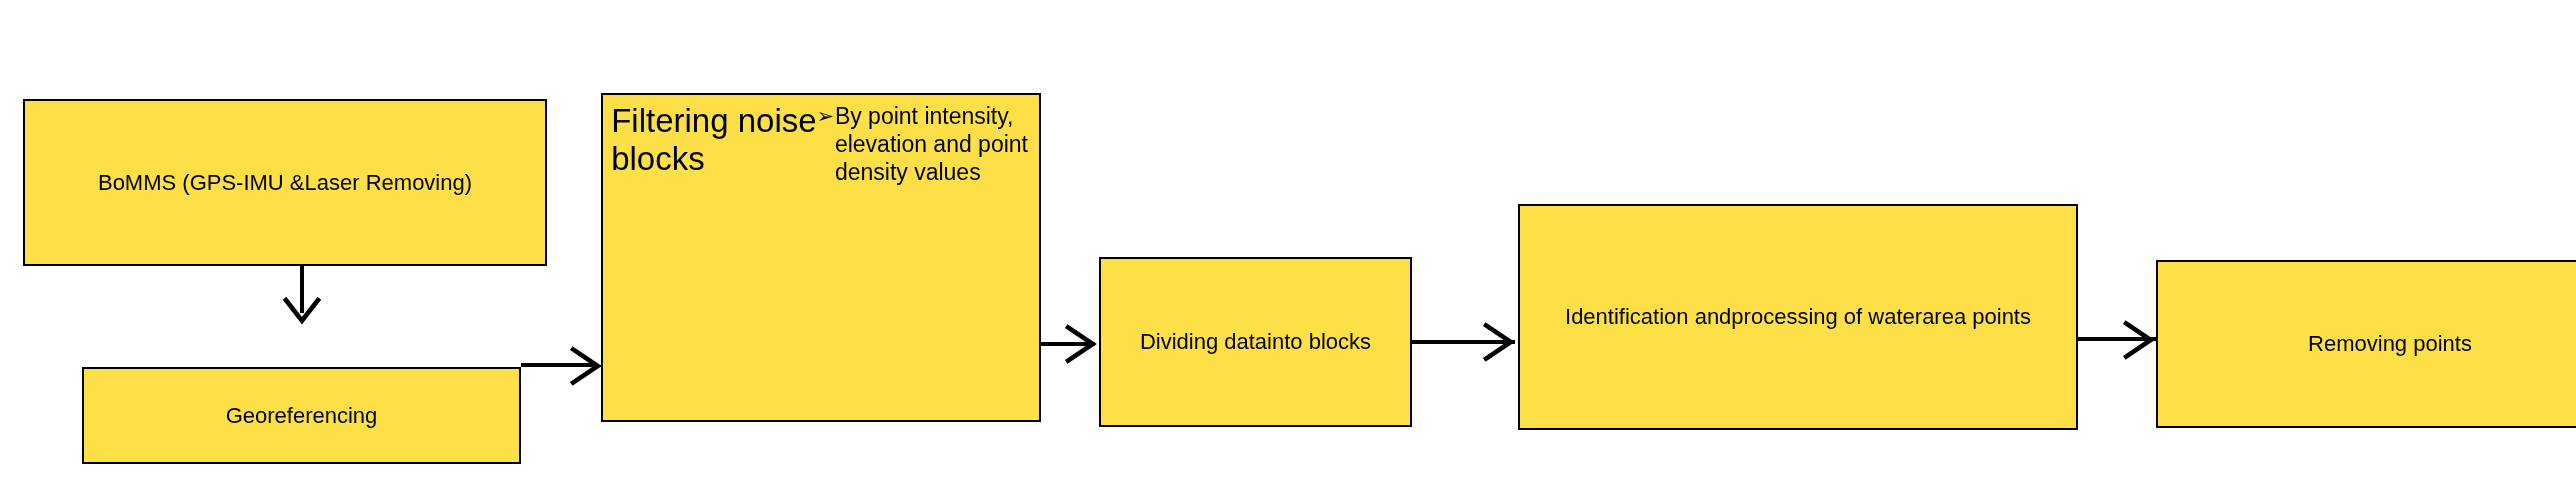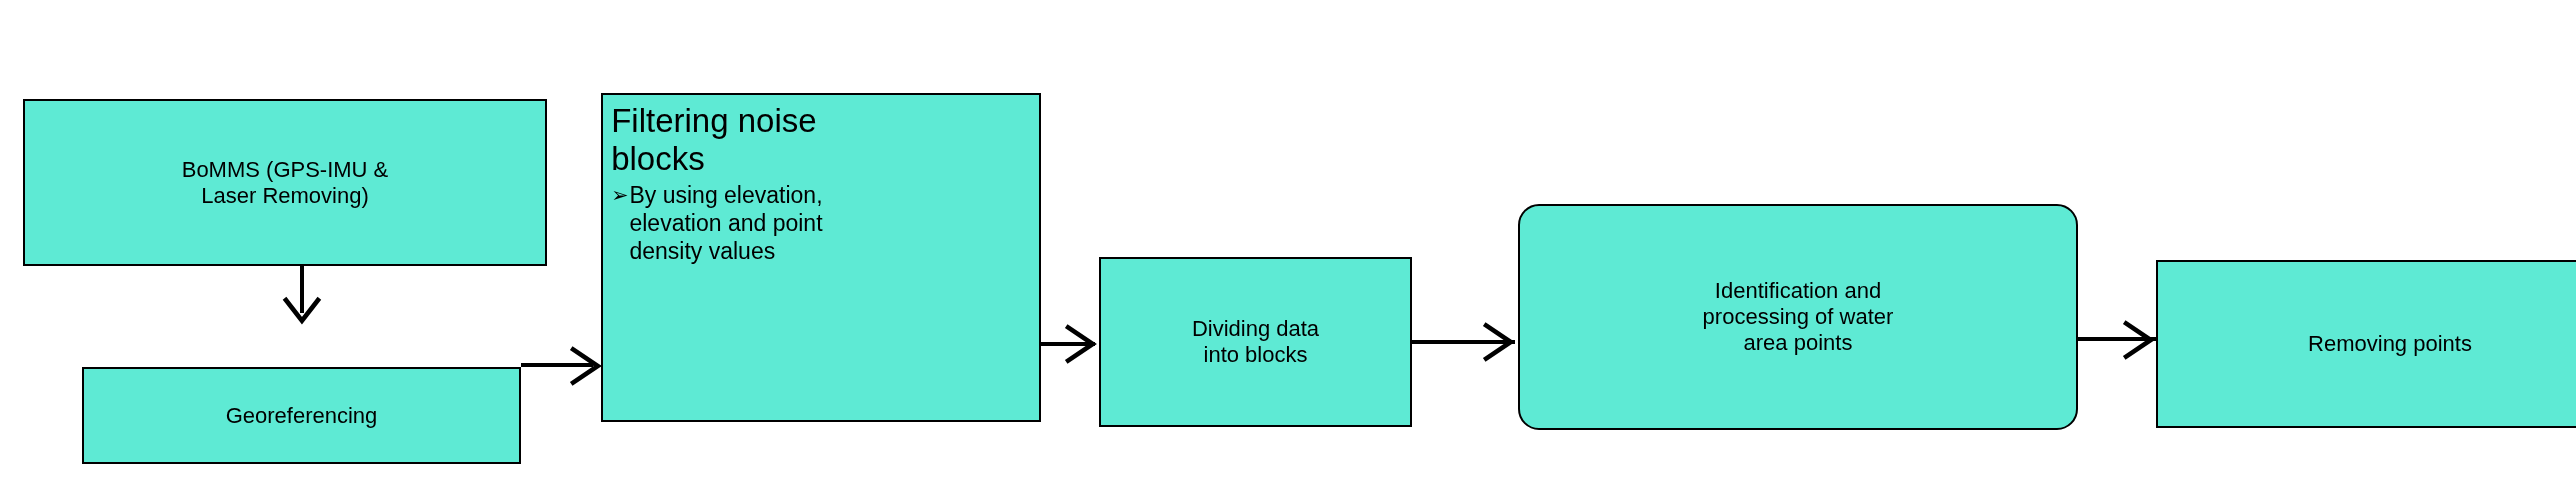--- a/index.html
+++ b/index.html
@@ -12,44 +12,44 @@
     width: 3177px;
     height: 499px;
     background: #ffffff;
     overflow: hidden;
     font-family: "Liberation Sans", sans-serif;
   }
   .node {
     position: absolute;
     box-sizing: border-box;
     border: 2.6px solid #000000;
-    background: #5eead4;
+    background: #fde047;
     display: flex;
-    flex-direction: column;
+    flex-direction: row;
     align-items: center;
     justify-content: center;
     text-align: center;
     color: #000000;
     line-height: 1.18;
     padding: 3.1px 5.2px;
   }
   .node .line {
     display: block;
     white-space: nowrap;
   }
   .big   { font-size: 22px; }
 
   
   #node-bomms       { left: 23px;   top: 99px; width: 524px; height: 167px; }
   #node-georef      { left: 82px;  top: 321px; width: 439px;  height: 97px; margin-top: 46px; }
   #node-filtering   { left: 601px; top: 93px; width: 440px;  height: 329px;
                       align-items: flex-start; justify-content: flex-start;
                       text-align: left; padding: 7.2px 6.2px 5.2px 8.2px; }
   #node-dividing    { left: 1099px; top: 257px; width: 313px;  height: 170px; }
-  #node-identify    { left: 1518px; top: 204px; width: 560px; height: 226px; border-radius: 21px; }
+  #node-identify    { left: 1518px; top: 204px; width: 560px; height: 226px; }
   #node-removing    { left: 2156px; top: 260px; width: 468px;  height: 168px; }
 
   
   .filter-title { font-size: 33px; line-height: 1.15; margin-bottom: 3.1px; }
   .filter-bullet {
     display: flex;
     align-items: flex-start;
     font-size: 23px;
     line-height: 1.22;
   }
@@ -84,21 +84,21 @@
   </div>
 
   <div class="node" id="node-filtering">
     <div class="filter-title">
       <span class="line">Filtering noise</span>
       <span class="line">blocks</span>
     </div>
     <div class="filter-bullet">
       <span class="glyph">➢</span>
       <span class="btext">
-        <span class="line">By using elevation,</span>
+        <span class="line">By point intensity,</span>
         <span class="line">elevation and point</span>
         <span class="line">density values</span>
       </span>
     </div>
   </div>
 
   <div class="node" id="node-dividing">
     <span class="line big">Dividing data</span>
     <span class="line big">into blocks</span>
   </div>

